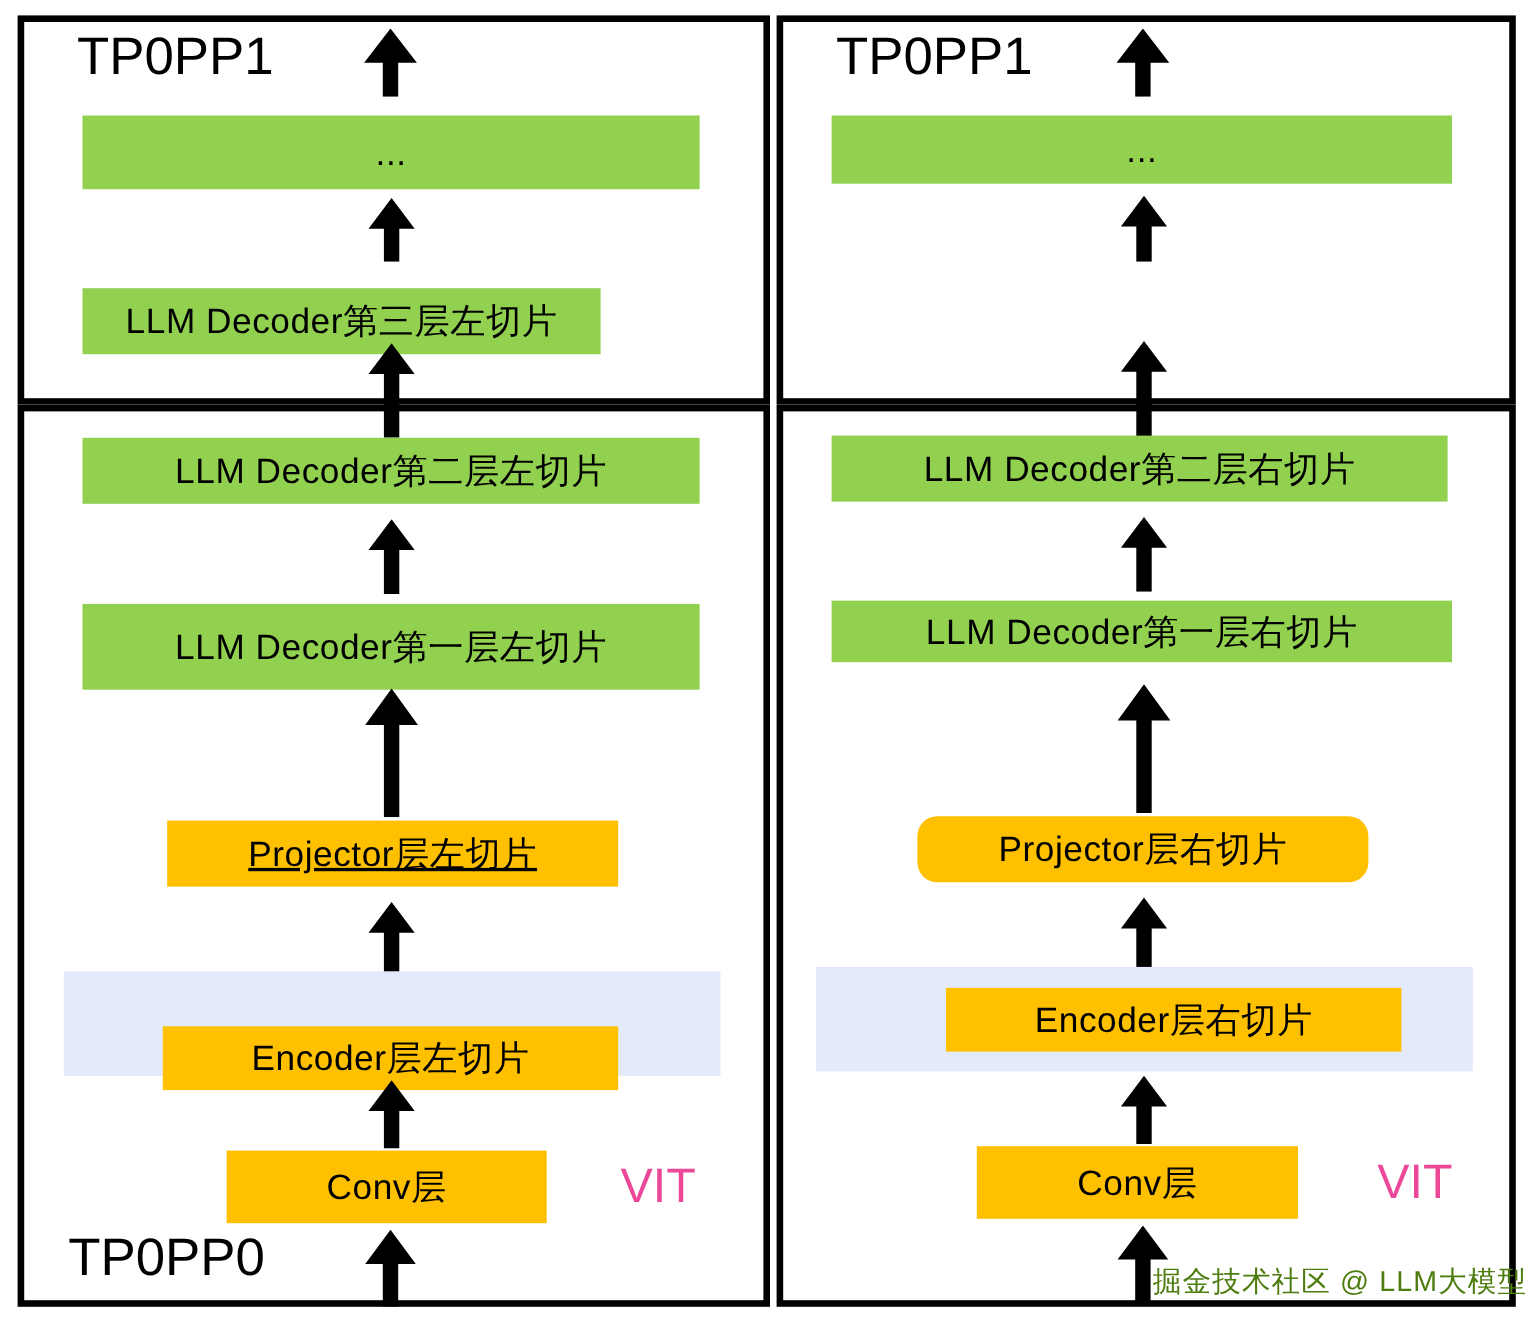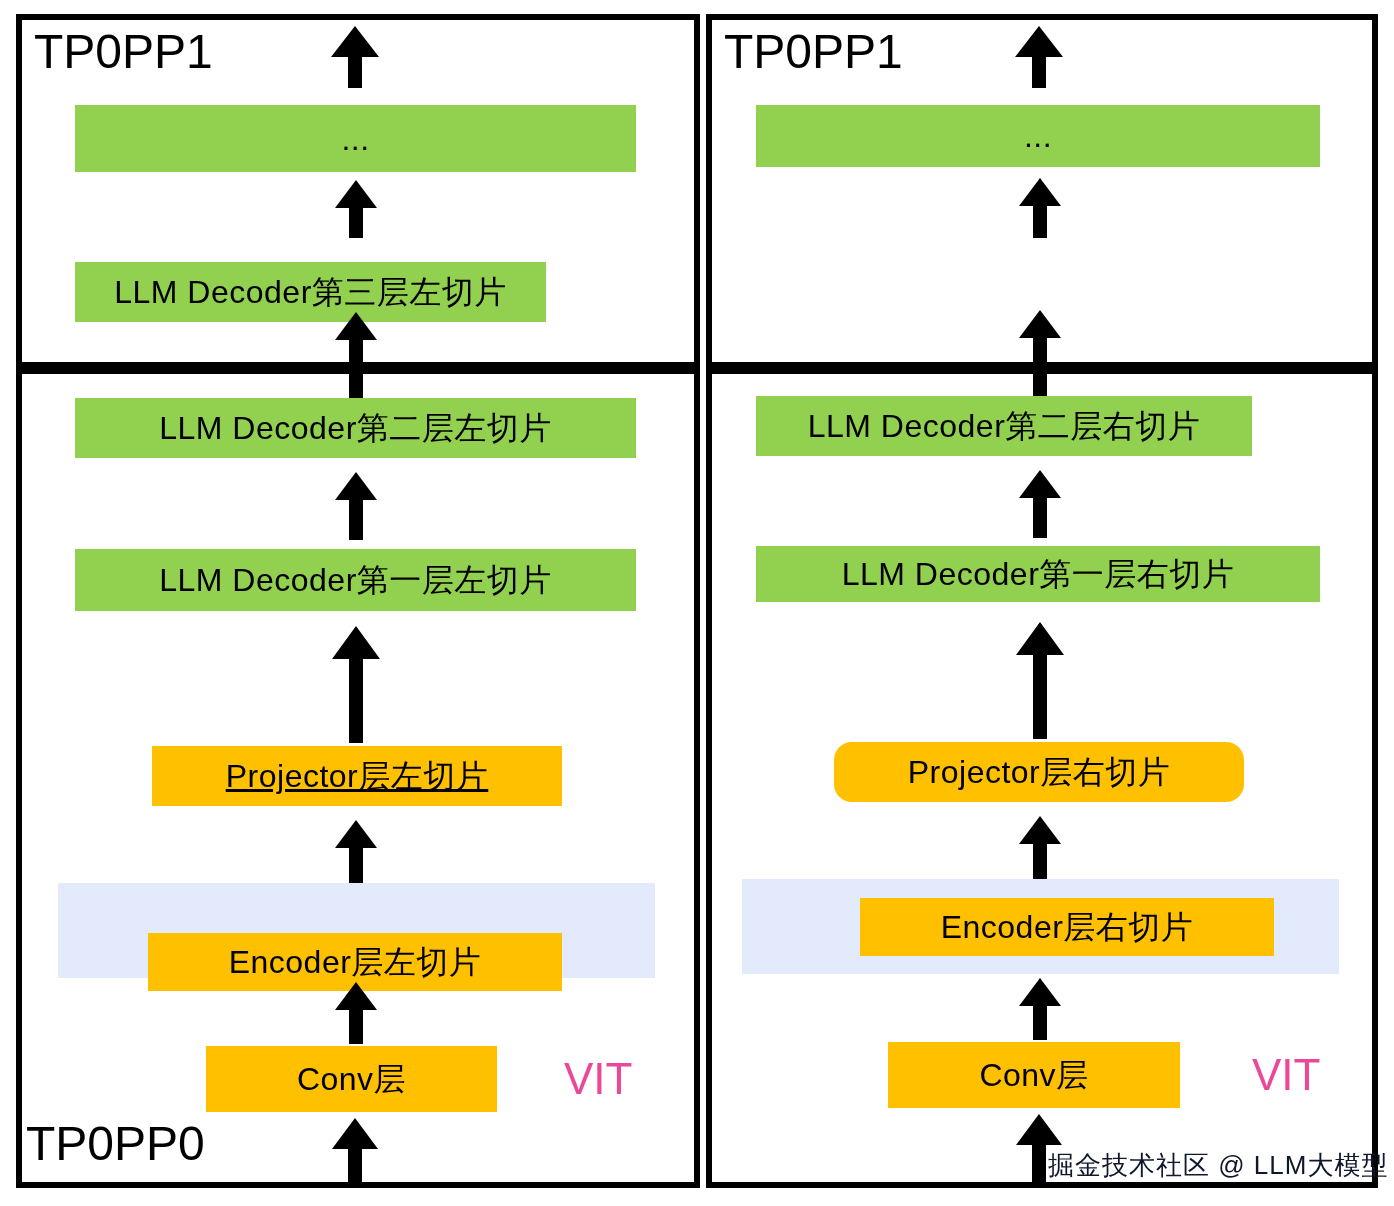--- a/index.html
+++ b/index.html
@@ -41,20 +41,21 @@
   .panel.bottom { top: 368px; height: 820px; }
 
   
   .stage-label {
     position: absolute;
     font-size: 48px;
     line-height: 1;
     color: #000000;
     letter-spacing: 0px;
     white-space: nowrap;
+    margin-left: 36px;
   }
   .stage-label.pp1-left  { left: 34px;  top: 28px; }
   .stage-label.pp1-right { left: 724px; top: 28px; }
   .stage-label.pp0-left  { left: 26px;  top: 1120px; }
 
   
   .vit-label {
     position: absolute;
     font-size: 44px;
     line-height: 1;
@@ -138,21 +139,21 @@
   <div class="box green" style="left:75px; top:398px; width:561px; height:60px;">
     <span>LLM Decoder第二层左切片</span>
   </div>
 
   <div class="arrow" style="left:334px; top:472px;">
     <svg width="44" height="68" viewBox="0 0 44 68">
       <polygon points="22,0 43,28 29,28 29,68 15,68 15,28 1,28" fill="#000"></polygon>
     </svg>
   </div>
 
-  <div class="box green" style="left:75px; top:549px; width:561px; height:62px;">
+  <div class="box green" style="left:75px; top:549px; width:561px; height:78px;">
     <span>LLM Decoder第一层左切片</span>
   </div>
 
   <div class="arrow" style="left:331px; top:626px;">
     <svg width="50" height="117" viewBox="0 0 50 117">
       <polygon points="25,0 49,33 32,33 32,117 18,117 18,33 1,33" fill="#000"></polygon>
     </svg>
   </div>
 
   <div class="box orange" style="left:152px; top:746px; width:410px; height:60px;text-decoration:underline;">
@@ -203,21 +204,21 @@
     </svg>
   </div>
 
 
   <div class="arrow" style="left:1018px; top:310px;">
     <svg width="44" height="88" viewBox="0 0 44 88">
       <polygon points="22,0 43,28 29,28 29,88 15,88 15,28 1,28" fill="#000"></polygon>
     </svg>
   </div>
 
-  <div class="box green" style="left:756px; top:396px; width:496px; height:60px;">
+  <div class="box green" style="left:756px; top:396px; width:560px; height:60px;">
     <span>LLM Decoder第二层右切片</span>
   </div>
 
   <div class="arrow" style="left:1018px; top:470px;">
     <svg width="44" height="68" viewBox="0 0 44 68">
       <polygon points="22,0 43,28 29,28 29,68 15,68 15,28 1,28" fill="#000"></polygon>
     </svg>
   </div>
 
   <div class="box green" style="left:756px; top:546px; width:564px; height:56px;">
@@ -255,15 +256,15 @@
   <div class="box orange" style="left:888px; top:1042px; width:292px; height:66px;">
     <span>Conv层</span>
   </div>
 
   <div class="arrow" style="left:1015px; top:1114px;">
     <svg width="48" height="70" viewBox="0 0 48 70">
       <polygon points="24,0 47,31 31,31 31,70 17,70 17,31 1,31" fill="#000"></polygon>
     </svg>
   </div>
 
-  <div style="position:absolute; left:1048px; top:1148px; font-size:26px; color:#0f172a; white-space:nowrap; letter-spacing:1px;">掘金技术社区 @ LLM大模型</div>
+  <div style="position:absolute; left:1048px; top:1148px; font-size:26px; color:#4d7c0f; white-space:nowrap; letter-spacing:1px;">掘金技术社区 @ LLM大模型</div>
 
 </div>
 
 </body></html>

